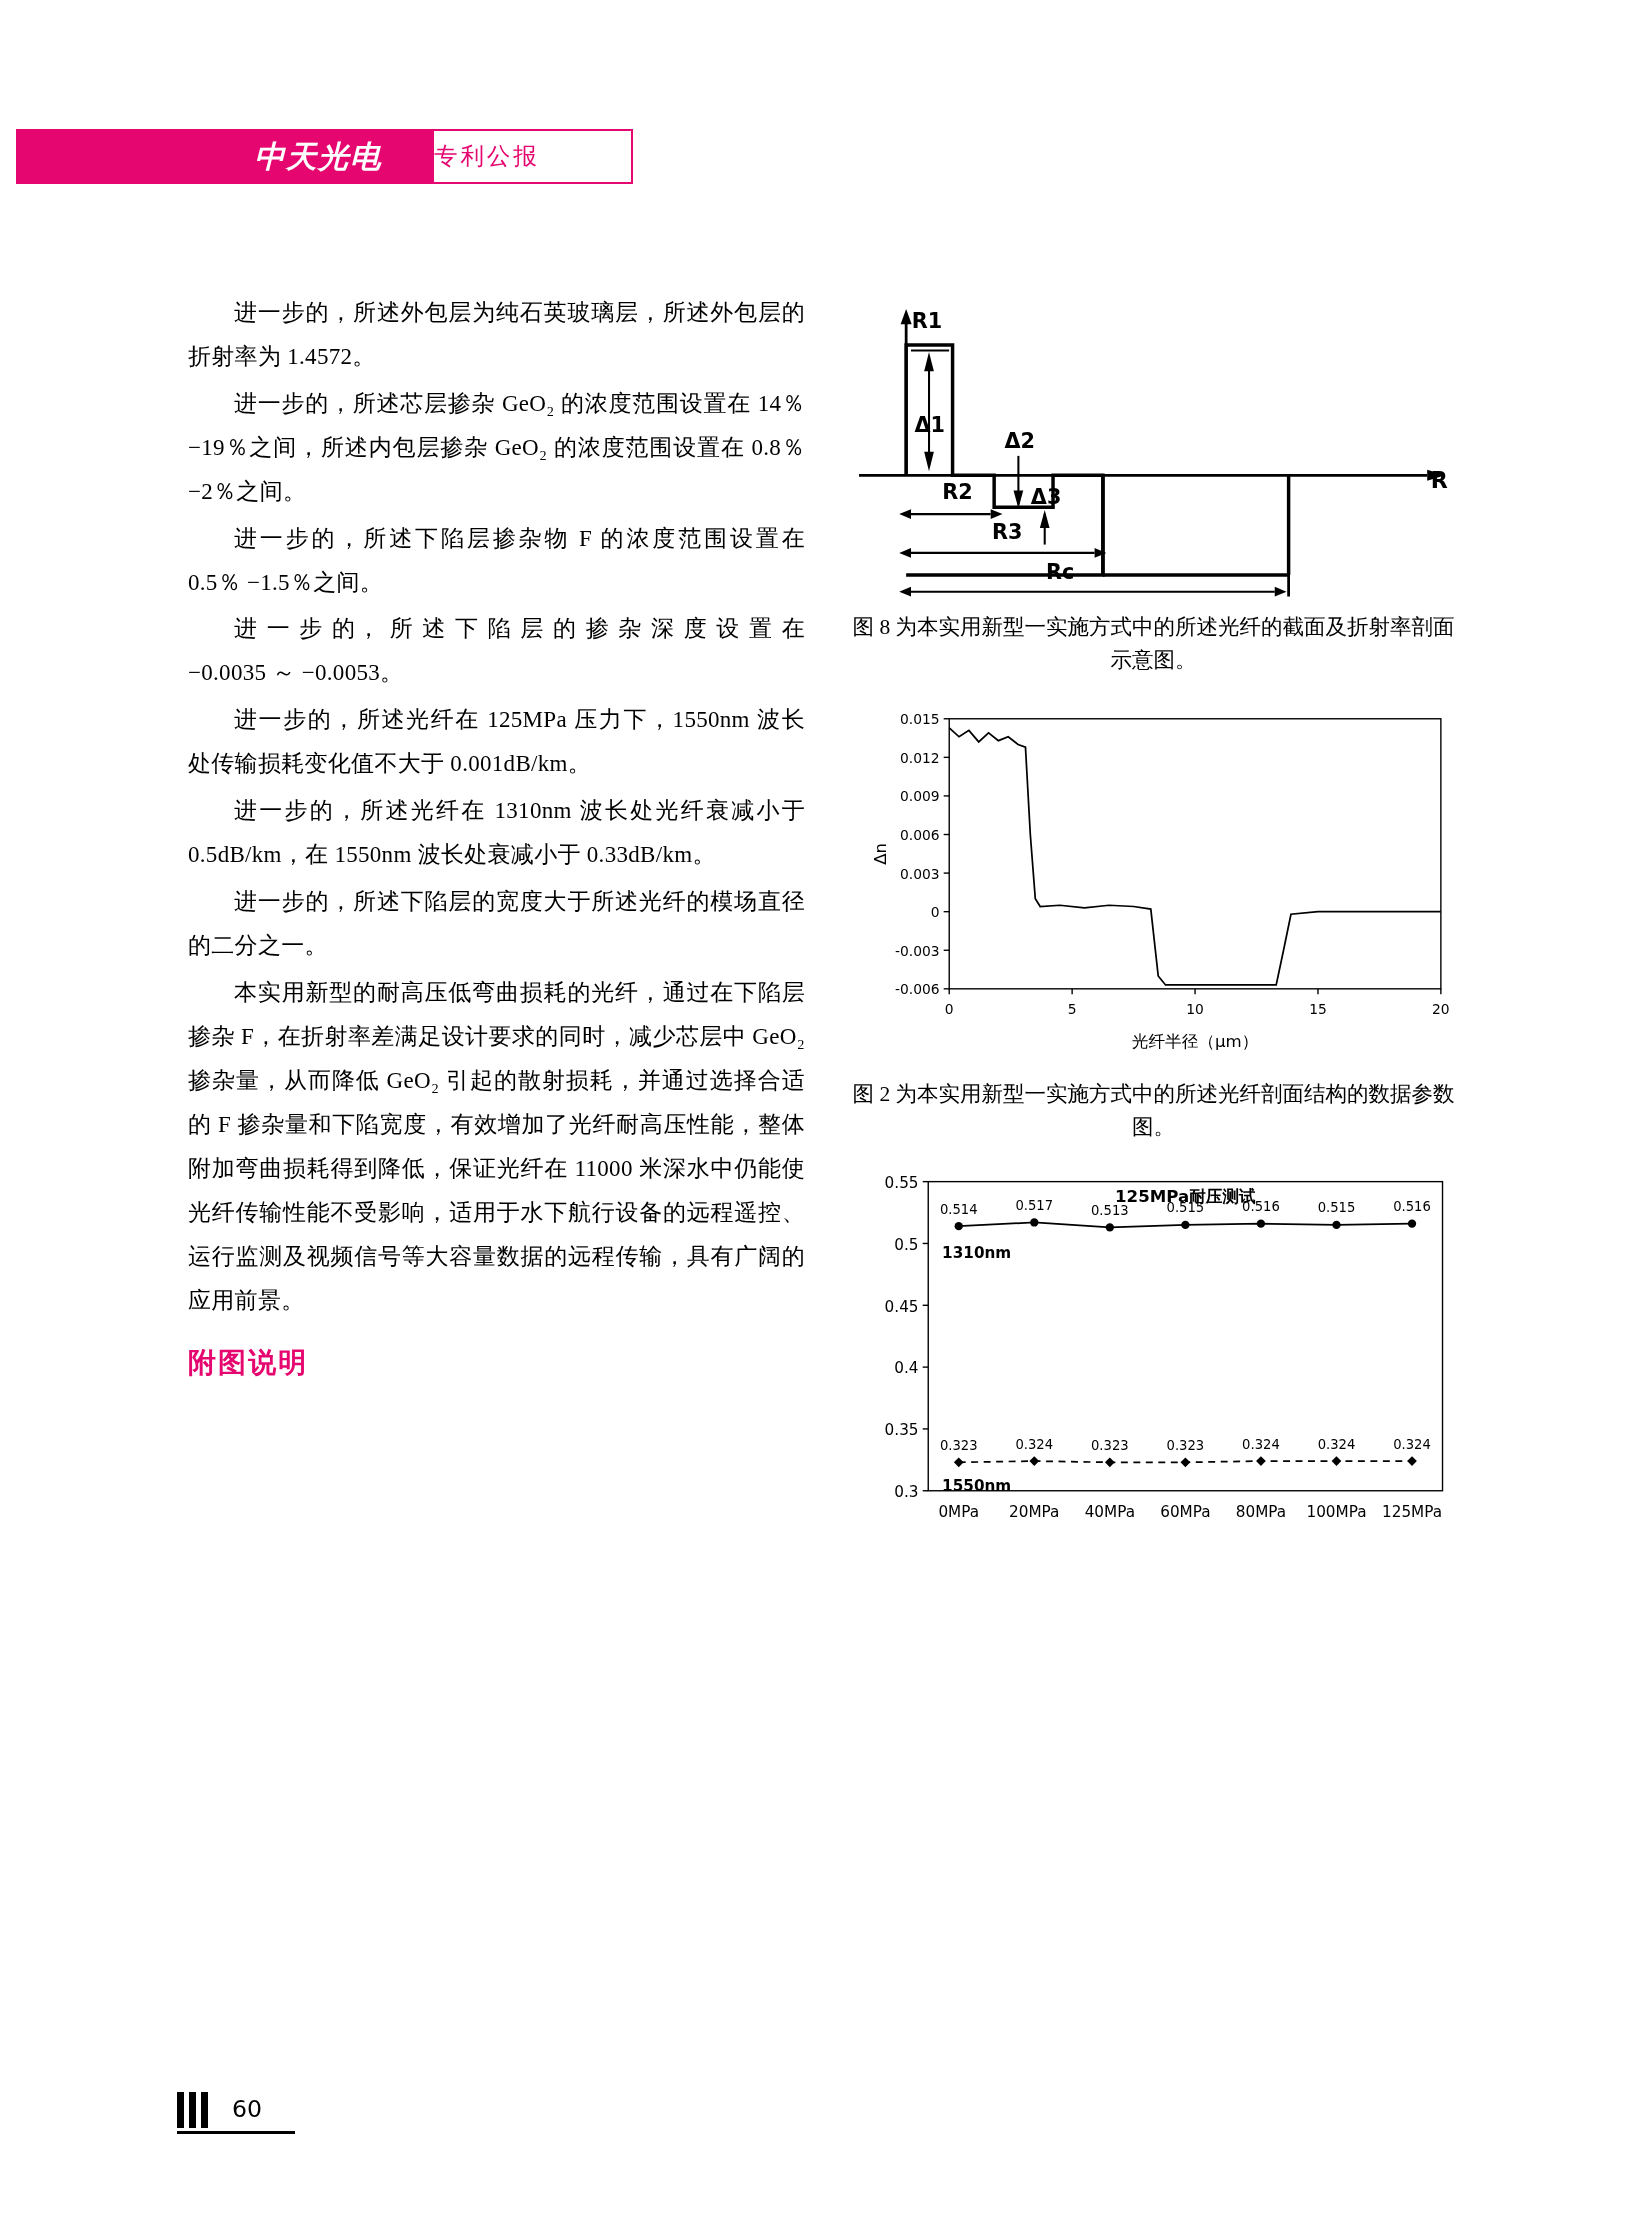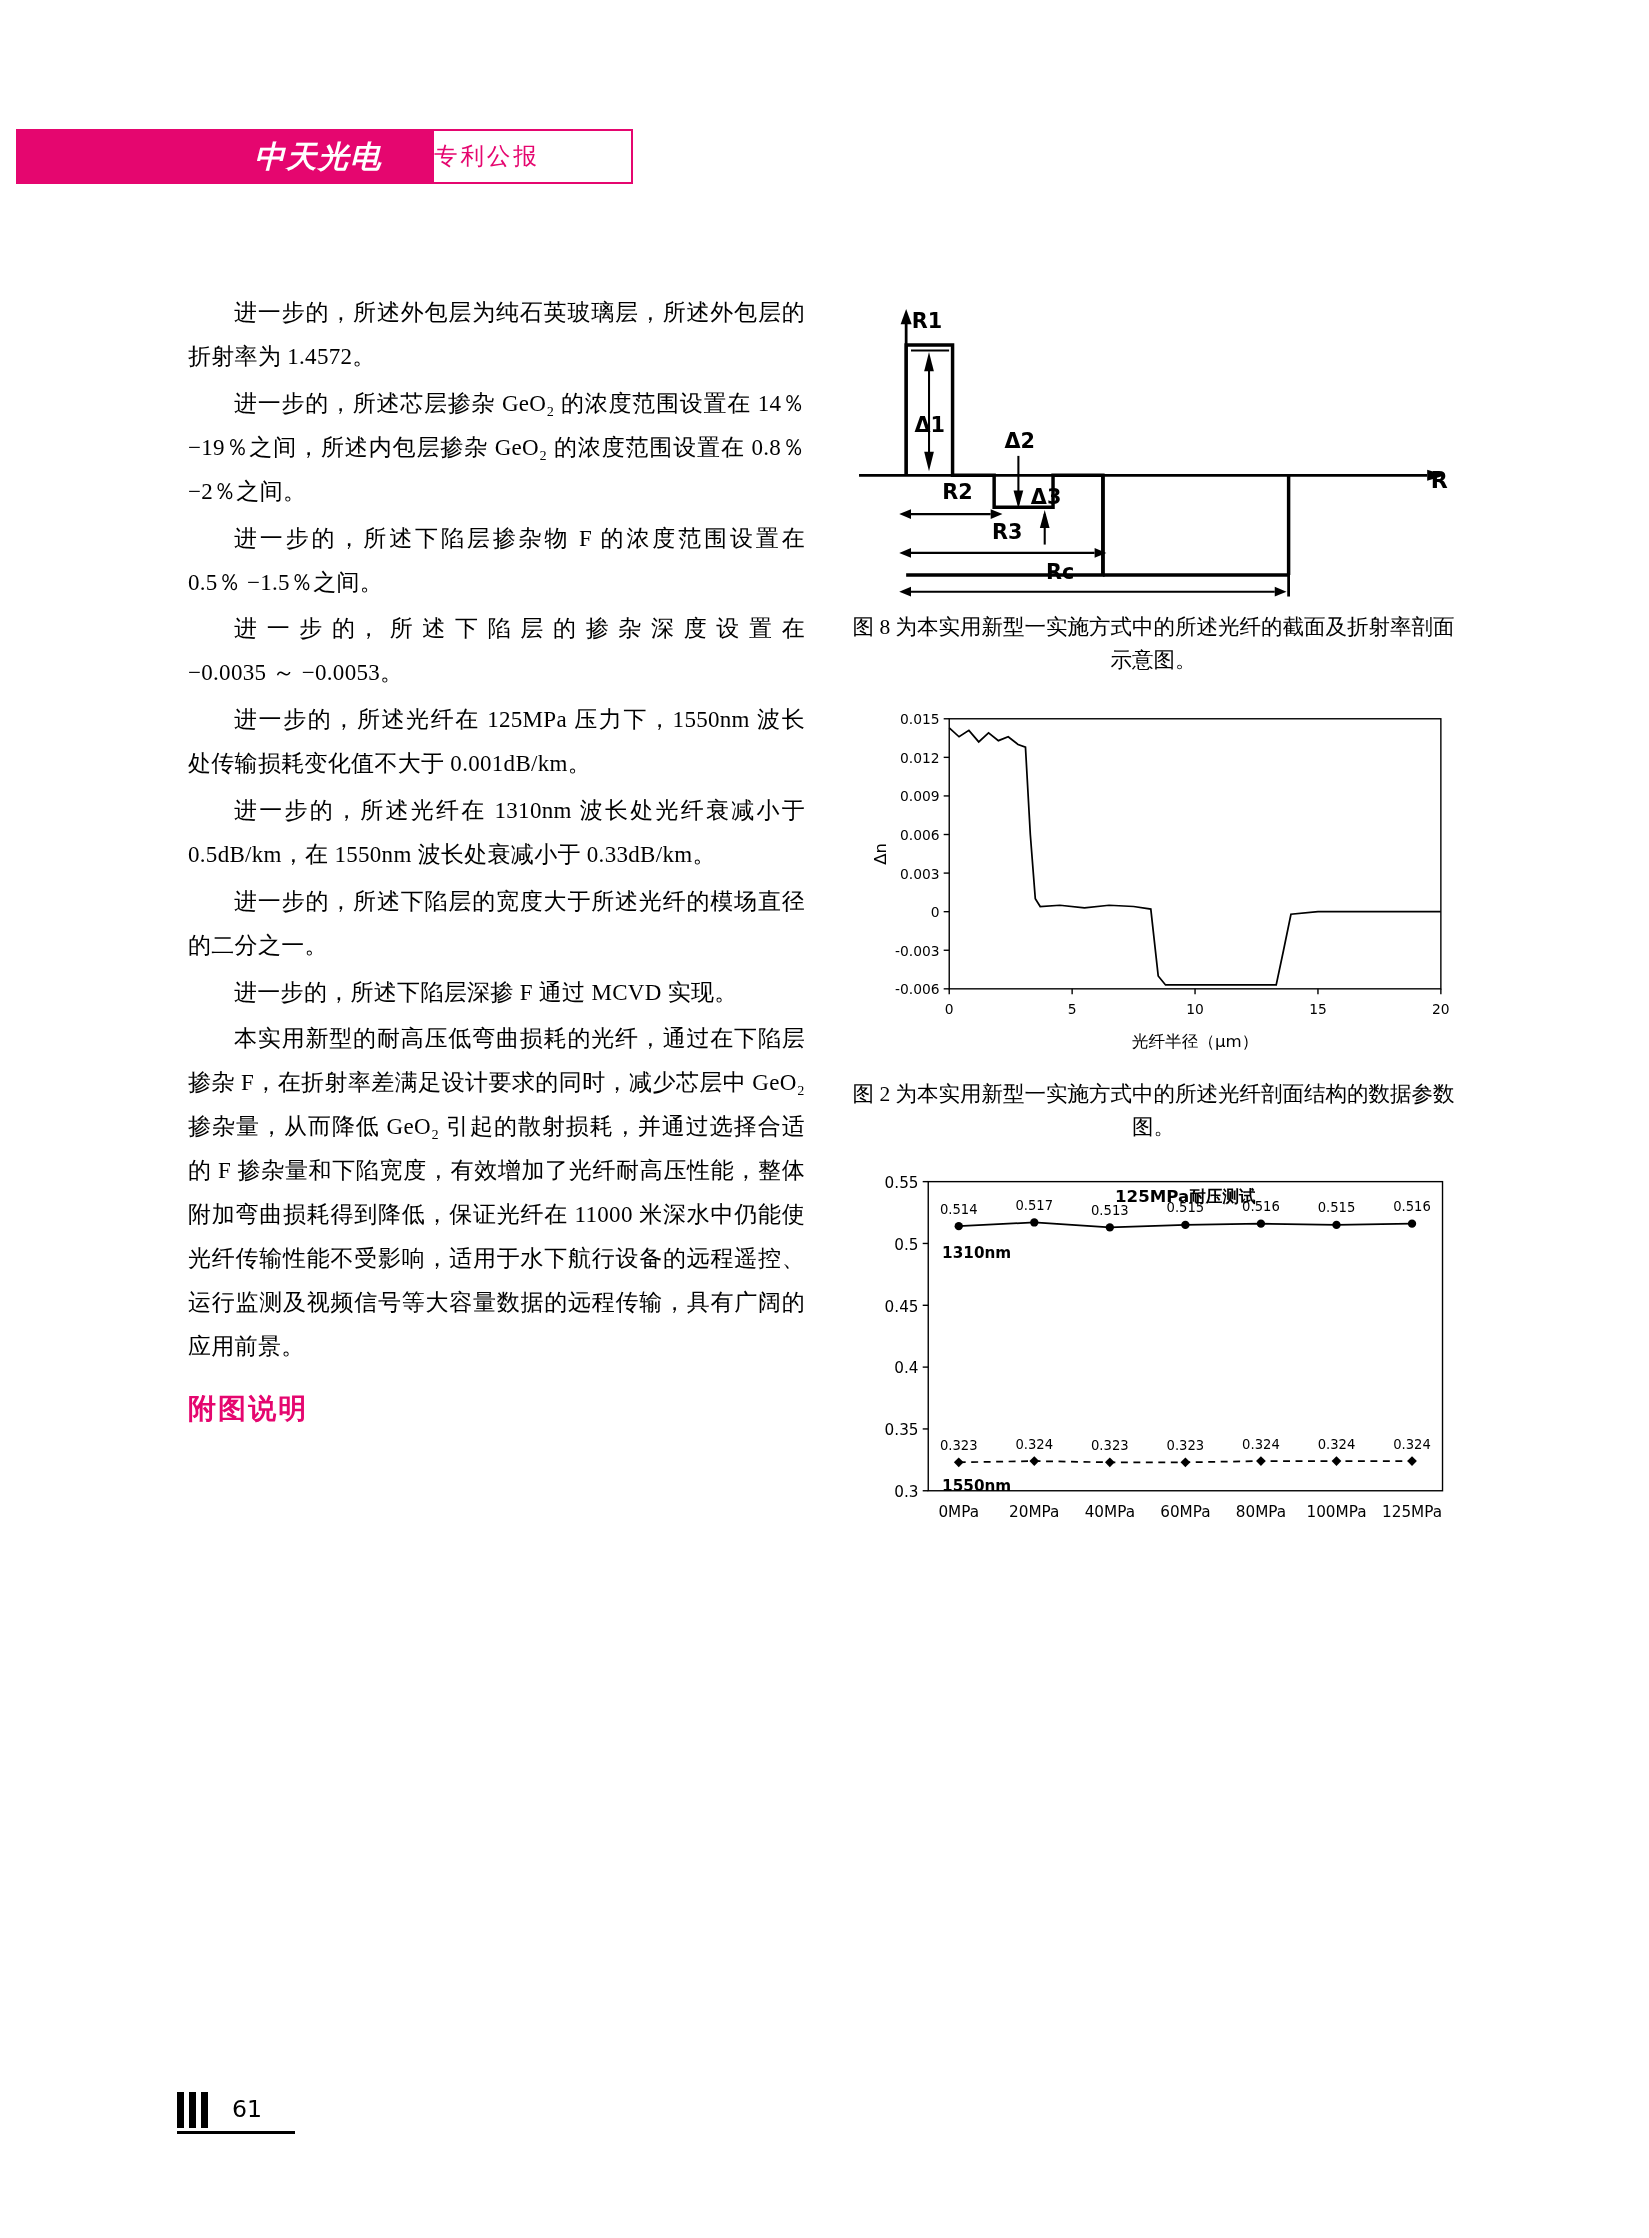--- a/index.html
+++ b/index.html
@@ -164,21 +164,20 @@
 </div>
 
 <div class="col-left">
   <p class="para indent">进一步的，所述外包层为纯石英玻璃层，所述外包层的折射率为 1.4572。</p>
   <p class="para indent">进一步的，所述芯层掺杂 GeO₂ 的浓度范围设置在 14％ −19％之间，所述内包层掺杂 GeO₂ 的浓度范围设置在 0.8％ −2％之间。</p>
   <p class="para indent">进一步的，所述下陷层掺杂物 F 的浓度范围设置在 0.5％ −1.5％之间。</p>
   <p class="para indent">进 一 步 的， 所 述 下 陷 层 的 掺 杂 深 度 设 置 在 −0.0035 ～ −0.0053。</p>
   <p class="para indent">进一步的，所述光纤在 125MPa 压力下，1550nm 波长处传输损耗变化值不大于 0.001dB/km。</p>
   <p class="para indent">进一步的，所述光纤在 1310nm 波长处光纤衰减小于 0.5dB/km，在 1550nm 波长处衰减小于 0.33dB/km。</p>
   <p class="para indent">进一步的，所述下陷层的宽度大于所述光纤的模场直径的二分之一。</p>
-  <p class="para indent">进一步的，所述下陷层深掺 F 通过 MCVD 实现。</p>
   <p class="para indent">本实用新型的耐高压低弯曲损耗的光纤，通过在下陷层掺杂 F，在折射率差满足设计要求的同时，减少芯层中 GeO₂ 掺杂量，从而降低 GeO₂ 引起的散射损耗，并通过选择合适的 F 掺杂量和下陷宽度，有效增加了光纤耐高压性能，整体附加弯曲损耗得到降低，保证光纤在 11000 米深水中仍能使光纤传输性能不受影响，适用于水下航行设备的远程遥控、运行监测及视频信号等大容量数据的远程传输，具有广阔的应用前景。</p>
   <div class="section-title">附图说明</div>
 </div>
 
 <div class="col-right">
 
   <div class="fig1-box">
     <svg width="617" height="291" viewBox="0 0 890 420">
 
       <line x1="20" y1="240" x2="840" y2="240" stroke="#000" stroke-width="4"></line>
@@ -326,16 +325,16 @@
   </div>
 
 </div>
 
 <div class="footer">
   <div class="footer-bars">
       <i></i>
       <i></i>
       <i></i>
     </div>
-  <div class="footer-page">61</div>
+  <div class="footer-page">60</div>
   <div class="footer-rule"></div>
 </div>
 
 
 </body></html>

